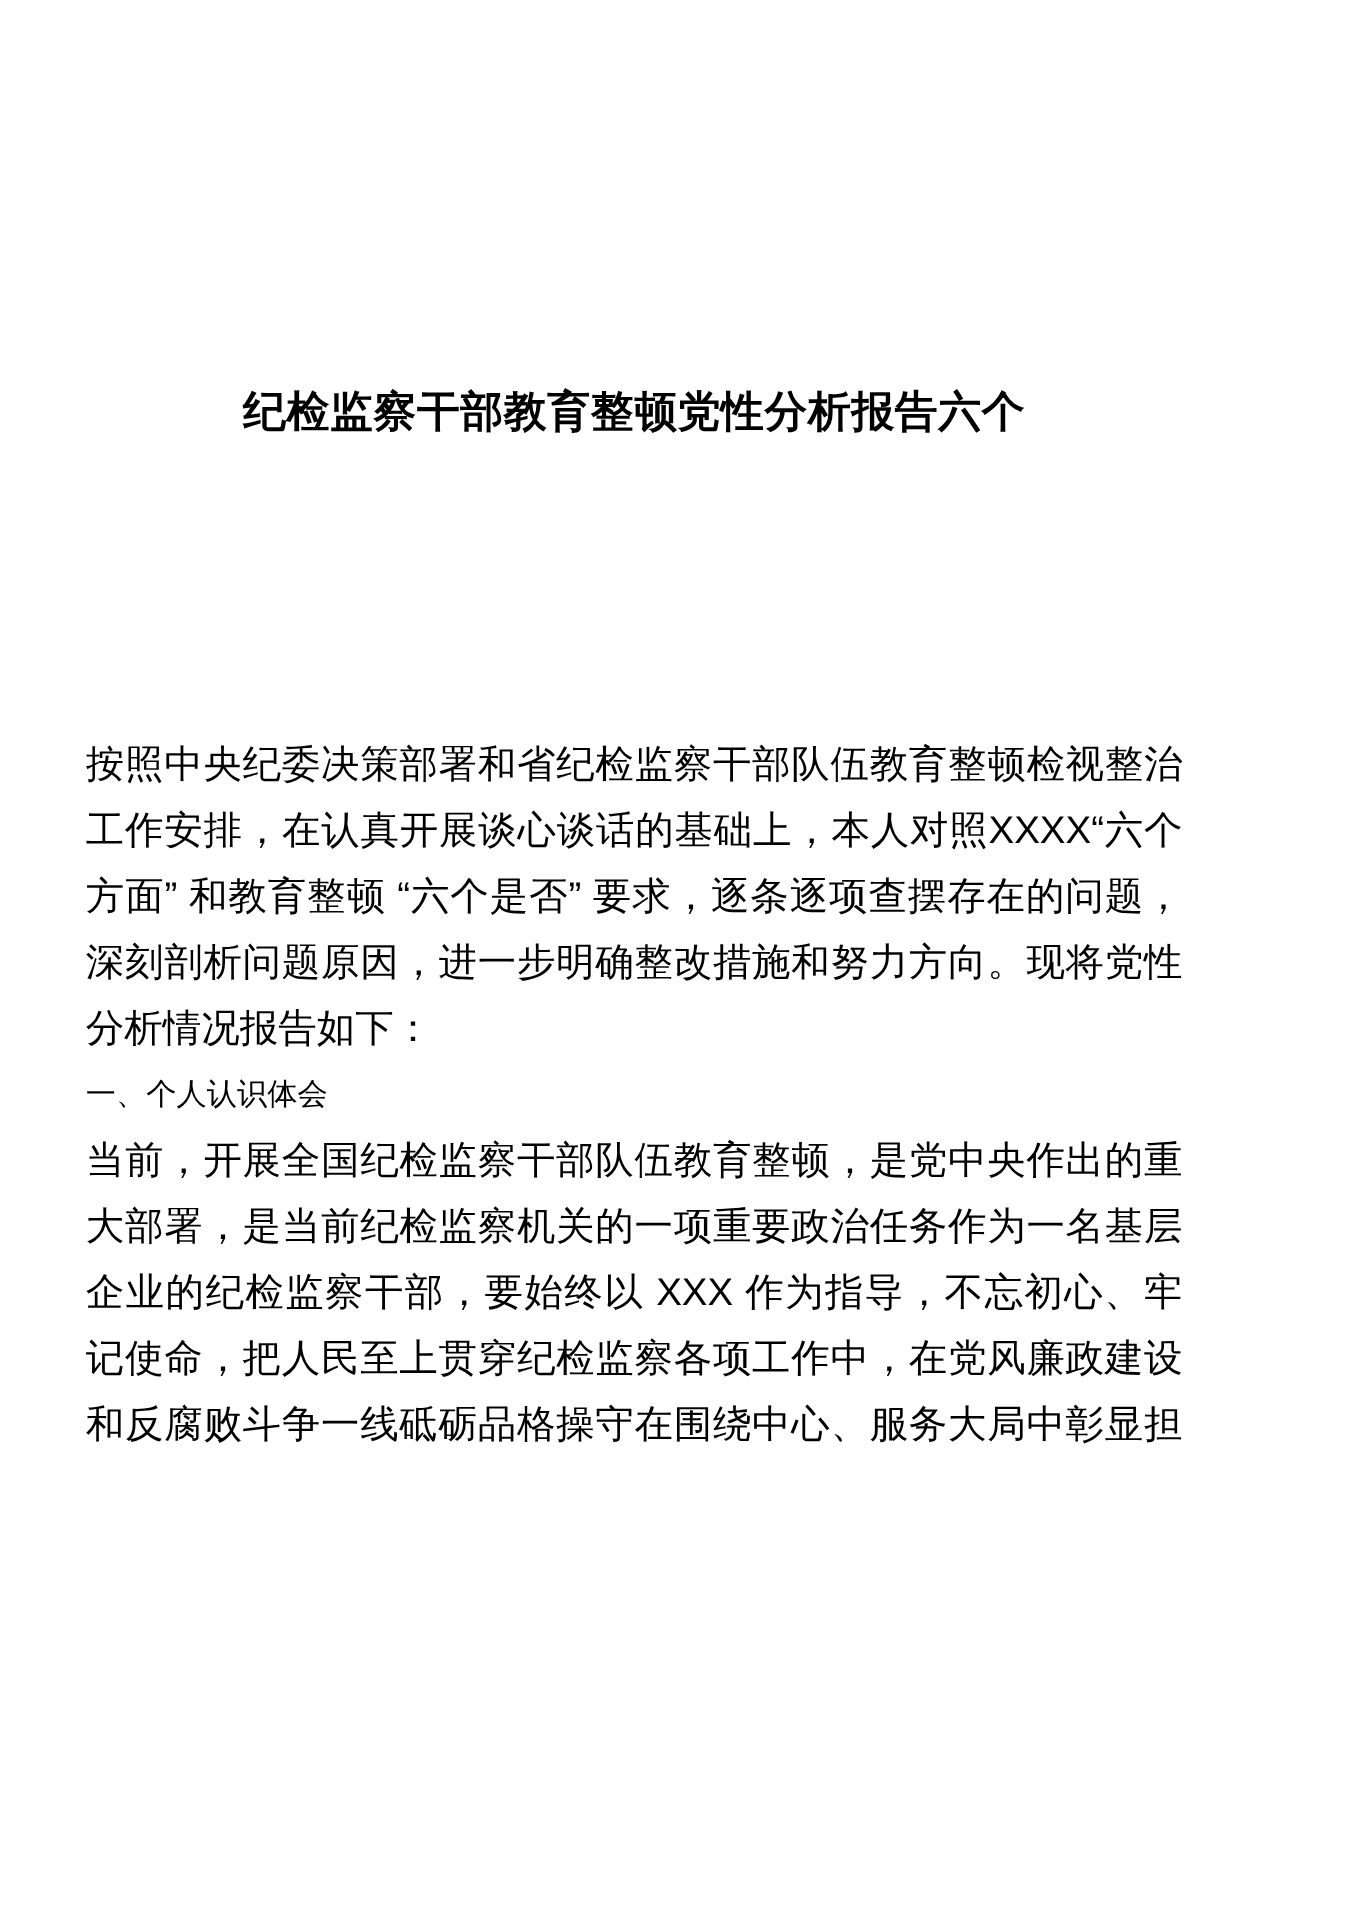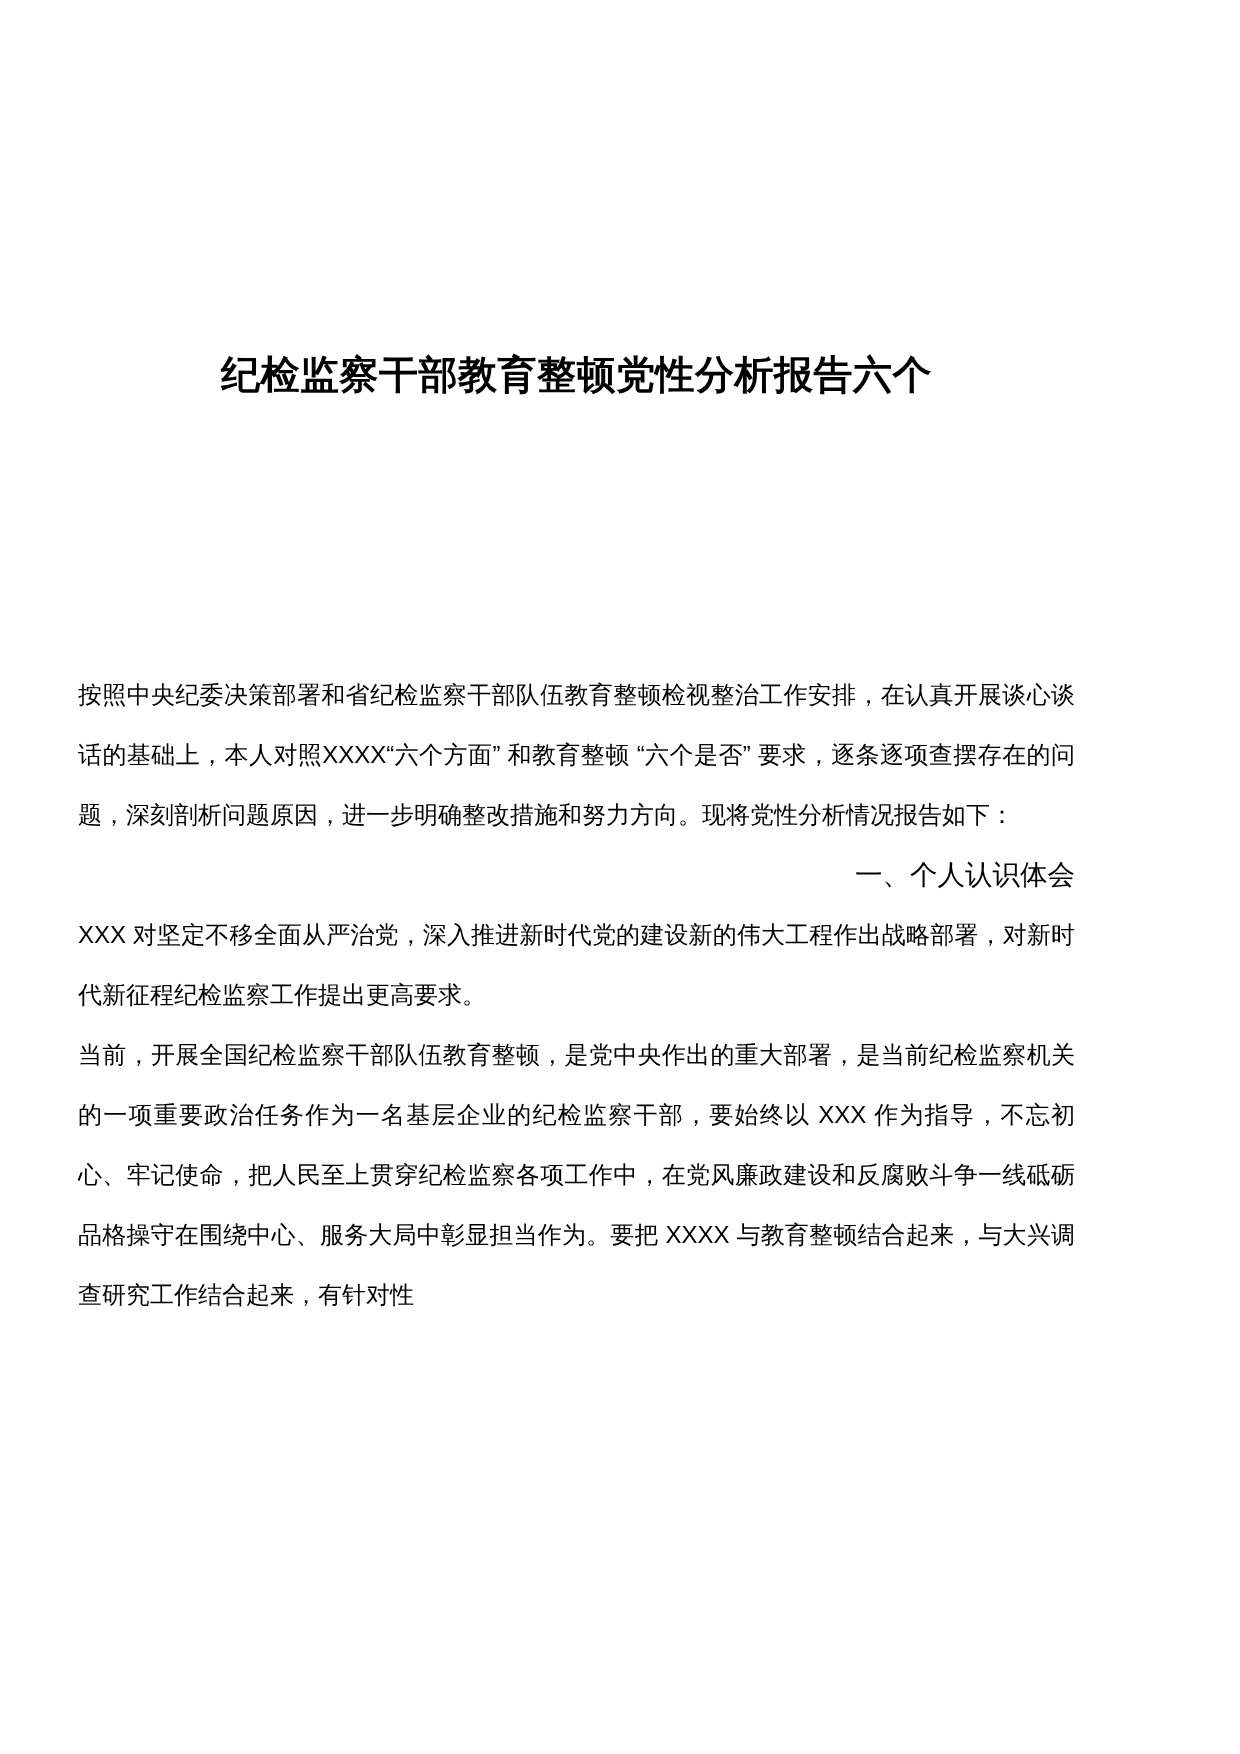--- a/index.html
+++ b/index.html
@@ -39,34 +39,34 @@
   .title-line {
     display: block;
   }
 
   .body-block {
     margin-top: 88px;
   }
 
   p.para {
     margin: 0;
-    font-size: 24px;
+    font-size: 35px;
     line-height: 60px;
     text-align: justify;
     text-justify: inter-ideograph;
     word-break: break-all;
     letter-spacing: 0px;
     text-indent: 0;
   }
 
   p.heading {
     margin: 0;
     font-size: 27.5px;
     line-height: 60px;
-    text-align: right;
+    text-align: left;
     font-weight: 400;
     word-break: break-all;
   }
 
   
   .clip-tail {
     max-height: 310px;
     overflow: hidden;
   }
 </style>
@@ -75,19 +75,18 @@
 
 <div class="page">
 
   <h1 class="doc-title">
     <span class="title-line">纪检监察干部教育整顿党性分析报告六个</span>
   </h1>
 
   <div class="body-block">
     <p class="para">按照中央纪委决策部署和省纪检监察干部队伍教育整顿检视整治工作安排，在认真开展谈心谈话的基础上，本人对照XXXX“六个方面” 和教育整顿 “六个是否” 要求，逐条逐项查摆存在的问题，深刻剖析问题原因，进一步明确整改措施和努力方向。现将党性分析情况报告如下：</p>
     <p class="heading">一、个人认识体会</p>
-    <p class="para">XXX 对坚定不移全面从严治党，深入推进新时代党的建设新的伟大工程作出战略部署，对新时代新征程纪检监察工作提出更高要求。</p>
     <div class="clip-tail">
       <p class="para">当前，开展全国纪检监察干部队伍教育整顿，是党中央作出的重大部署，是当前纪检监察机关的一项重要政治任务作为一名基层企业的纪检监察干部，要始终以 XXX 作为指导，不忘初心、牢记使命，把人民至上贯穿纪检监察各项工作中，在党风廉政建设和反腐败斗争一线砥砺品格操守在围绕中心、服务大局中彰显担当作为。要把 XXXX 与教育整顿结合起来，与大兴调查研究工作结合起来，有针对性</p>
     </div>
   </div>
 
 </div>
 
 </body></html>

